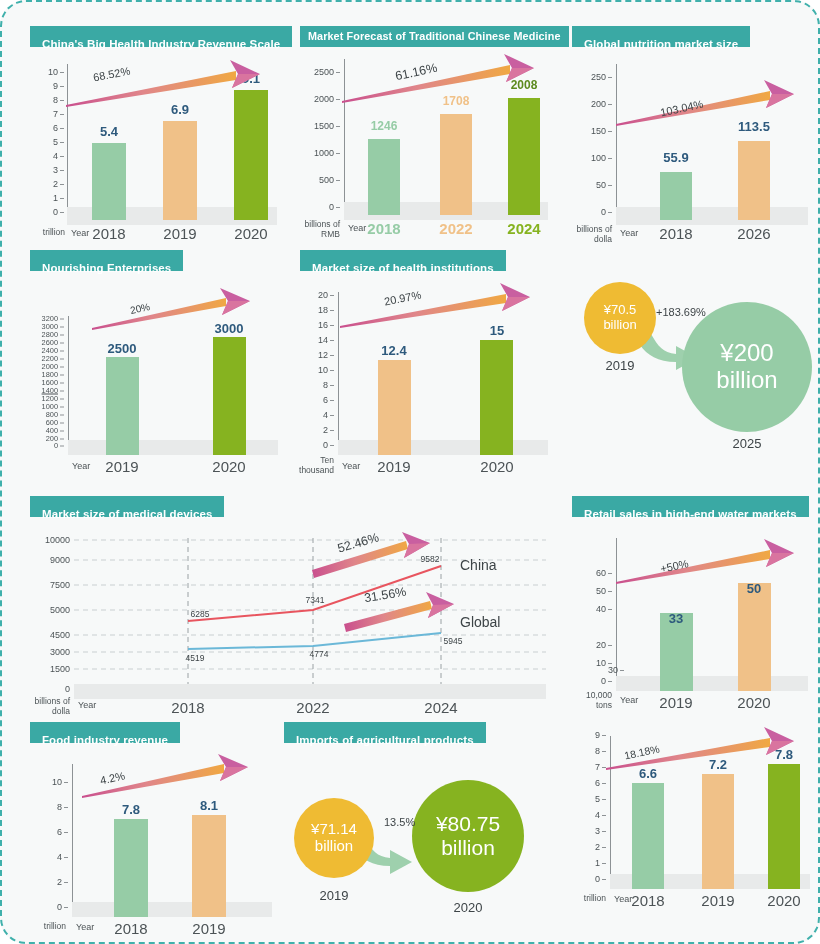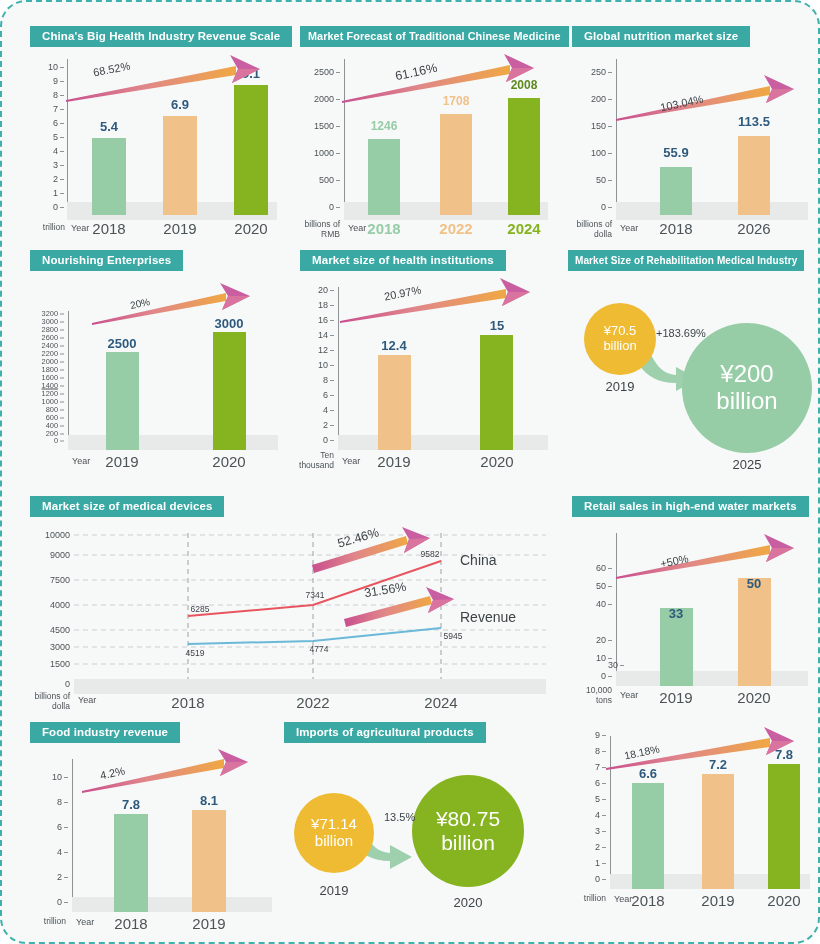--- a/index.html
+++ b/index.html
@@ -32,21 +32,21 @@
 
   
   .title-bar {
     background: #3aa9a4;
     color: #ffffff;
     font-size: 11.5px;
     font-weight: bold;
     letter-spacing: 0.1px;
     height: 21px;
     line-height: 21px;
-    padding: 0 12px;
+    padding: 8px 12px;
     white-space: nowrap;
     display: inline-block;
   }
   .title-bar.wide { padding: 0 8px; font-size: 10.8px; }
 
   
   .chart {
     position: relative;
     margin-top: 10px;
   }
@@ -421,21 +421,20 @@
           <path d="M2,44 L168,12 L168,21 L2,46 Z" fill="url(#ag5)"></path>
           <path d="M162,1 L192,15 L164,29 L170,15 Z" fill="#c95fa0"></path>
           <path d="M170,15 L164,29 L192,15 Z" fill="#d9749f"></path>
         </svg>
       </div>
       <div class="arrow-pct" style="left:84px; top:6px; transform:rotate(-11deg);">20.97%</div>
     </div>
   </div>
 
   <div class="panel" style="left:556px; top:238px; width:248px; height:232px;">
-    <div class="title-bar wide" style="font-size:10px; padding:0 7px;">Market Size of Rehabilitation Medical Industry</div>
     <div class="chart" style="width:248px; height:200px;">
 
       <svg style="position:absolute; left:56px; top:48px;" width="80" height="70" viewBox="0 0 80 70">
         <path d="M6,4 C30,14 26,44 52,46 L52,38 L74,50 L52,62 L52,54 C16,54 8,26 6,4 Z" fill="#9ed0ad"></path>
       </svg>
 
       <div class="bubble" style="left:16px; top:22px; width:72px; height:72px; background:#efbb33; font-size:13px;">
         <span style="white-space:pre-line;">¥70.5
 billion</span>
       </div>
@@ -473,35 +472,35 @@
         <polyline points="158,89 283,78 411,34" fill="none" stroke="#e8555f" stroke-width="2"></polyline>
         <polyline points="158,117 283,114 411,101" fill="none" stroke="#6bb8d8" stroke-width="2"></polyline>
       </svg>
 
       <div class="baseband" style="left:44px; top:152px; width:472px; height:15px;"></div>
 
       <div class="ytick" style="left:4px; top:157px; width:36px;">0</div>
       <div class="ytick" style="left:0px; top:137px; width:40px;">1500</div>
       <div class="ytick" style="left:0px; top:120px; width:40px;">3000</div>
       <div class="ytick" style="left:0px; top:103px; width:40px;">4500</div>
-      <div class="ytick" style="left:0px; top:78px; width:40px;">4000</div>
+      <div class="ytick" style="left:0px; top:78px; width:40px;">5000</div>
       <div class="ytick" style="left:0px; top:53px; width:40px;">7500</div>
       <div class="ytick" style="left:0px; top:28px; width:40px;">9000</div>
       <div class="ytick" style="left:-3px; top:8px; width:43px;">10000</div>
 
       <div class="pt-label" style="left:170px; top:77px;">6285</div>
       <div class="pt-label" style="left:285px; top:63px;">7341</div>
       <div class="pt-label" style="left:400px; top:22px;">9582</div>
 
       <div class="pt-label" style="left:165px; top:121px;">4519</div>
       <div class="pt-label" style="left:289px; top:117px;">4774</div>
       <div class="pt-label" style="left:423px; top:104px;">5945</div>
 
       <div class="series-name" style="left:430px; top:25px;">China</div>
-      <div class="series-name" style="left:430px; top:82px;">Revenue</div>
+      <div class="series-name" style="left:430px; top:82px;">Global</div>
 
       <div class="xlabel" style="left:158px; top:167px;">2018</div>
       <div class="xlabel" style="left:283px; top:167px;">2022</div>
       <div class="xlabel" style="left:411px; top:167px;">2024</div>
 
       <div class="axis-unit" style="left:-10px; top:165px; width:50px; white-space:pre-line;">billions of
 dolla</div>
       <div class="axis-year" style="left:48px; top:168px;">Year</div>
 
       <div class="arrow-wrap" style="left:280px; top:0px; width:140px; height:50px;">

